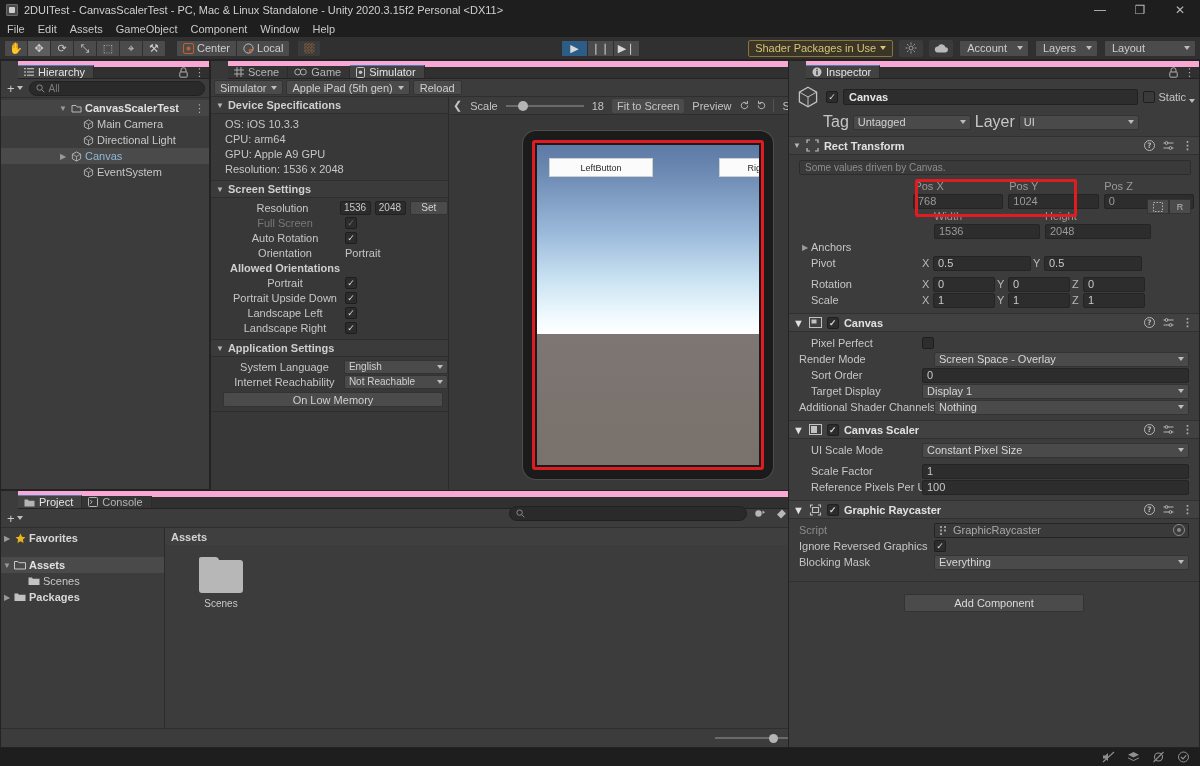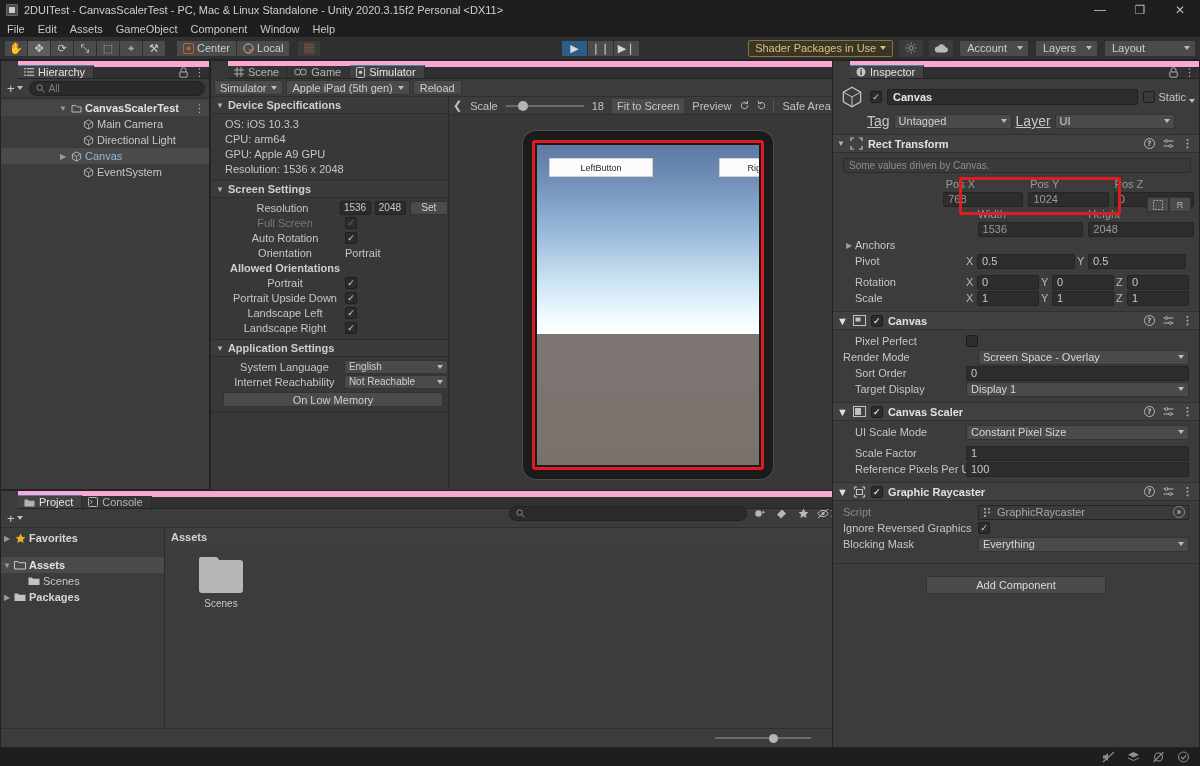--- a/index.html
+++ b/index.html
@@ -233,31 +233,31 @@
   .asset-label { font-size: 10px; color: #c8c8c8; }
   .proj-search-row { position: absolute; right: 0; top: 13px; height: 19px; display: flex; align-items: center; gap: 4px; padding-right: 6px; }
   .psearch { width: 238px; height: 15px; background: #2a2a2a; border: 1px solid #212121; border-radius: 8px; display: flex; align-items: center; padding: 0 6px; gap: 4px; color: #7d7d7d; font-size: 10px; }
   .pic { width: 18px; height: 15px; display: flex; align-items: center; justify-content: center; color: #b8b8b8; font-size: 10px; }
   .proj-footer { height: 19px; background: #3c3c3c; border-top: 1px solid #2e2e2e; display: flex; align-items: center; justify-content: flex-end; padding-right: 36px; }
   .zoomslider { width: 96px; height: 12px; position: relative; display: flex; align-items: center; }
   .zoomslider .track { position: absolute; left: 0; right: 0; height: 2px; background: #6a6a6a; }
   .zoomslider .knob { position: absolute; left: 56%; width: 9px; height: 9px; border-radius: 50%; background: #b5b5b5; }
 
   
-  #inspector { right: 0; top: 0; width: 368px; bottom: 0; background: #3c3c3c; }
+  #inspector { right: 0; top: 0; width: 412px; bottom: 0; background: #3c3c3c; }
   .insp-scroll { height: calc(100% - 18px); overflow: hidden; position: relative; }
   .obj-head { display: flex; align-items: center; gap: 5px; padding: 5px 4px 3px 6px; }
   .cube-icon { width: 26px; height: 26px; display: flex; align-items: center; justify-content: center; color: #c2c2c2; }
   .name-field {
     flex: 1; height: 16px; background: #2d2d2d; border: 1px solid #212121; border-radius: 2px;
     display: flex; align-items: center; padding-left: 5px; color: #e6e6e6; font-size: 11px; font-weight: bold;
   }
   .static-box { display: flex; align-items: flex-end; gap: 3px; color: #c6c6c6; font-size: 11px; }
   .tag-row { display: flex; align-items: center; gap: 4px; padding: 0 4px 5px 34px; }
-  .tag-row .lab { font-size: 14px; color: #c6c6c6; text-decoration: underline; }
+  .tag-row .lab { font-size: 16px; color: #c6c6c6; }
   .tag-dd {
     height: 15px; background: #4a4a4a; border: 1px solid #333; border-radius: 2px;
     display: flex; align-items: center; padding: 0 4px; color: #d2d2d2; font-size: 11px;
   }
   .comp-head {
     height: 19px; display: flex; align-items: center; gap: 5px; padding: 0 6px 0 4px;
     background: #414141; border-top: 1px solid #303030; border-bottom: 1px solid #303030;
     font-size: 11px; color: #e0e0e0; font-weight: bold;
   }
   .comp-head .right-icons { margin-left: auto; display: flex; align-items: center; gap: 8px; color: #b5b5b5; font-size: 11px; }
@@ -1009,20 +1009,27 @@
             </span>
           </div>
           <div class="irow">
             <span class="ilbl ind">Sort Order</span>
             <span class="ifield" style="flex:1;margin-right:10px;">0</span>
           </div>
           <div class="irow">
             <span class="ilbl ind">Target Display</span>
             <span class="idd">
               <span>Display 1</span>
+              <span class="caret"></span>
+            </span>
+          </div>
+          <div class="irow">
+            <span class="ilbl" style="overflow:hidden;white-space:nowrap;">Additional Shader Channels</span>
+            <span class="idd">
+              <span>Nothing</span>
               <span class="caret"></span>
             </span>
           </div>
         </div>
 
         <div class="comp-head">
           <span class="tri2">▼</span>
           <span>
             <svg width="13" height="11" viewBox="0 0 13 11">
                 <rect x="0.5" y="0.5" width="12" height="10" fill="none" stroke="#c2c2c2" stroke-width="1"></rect>

